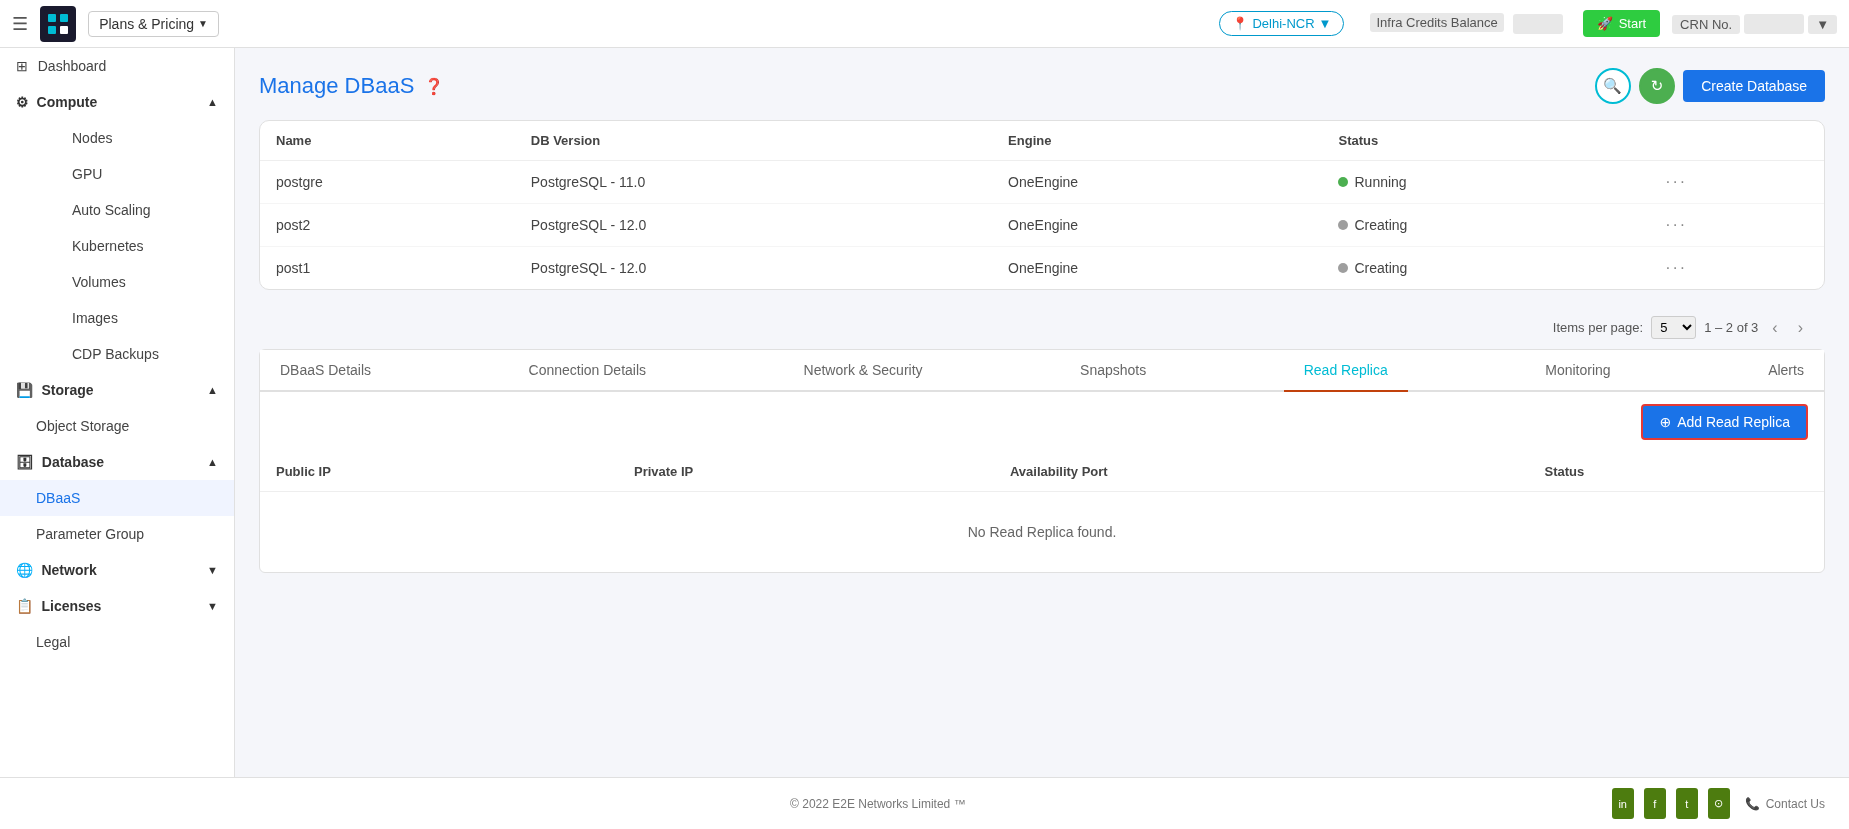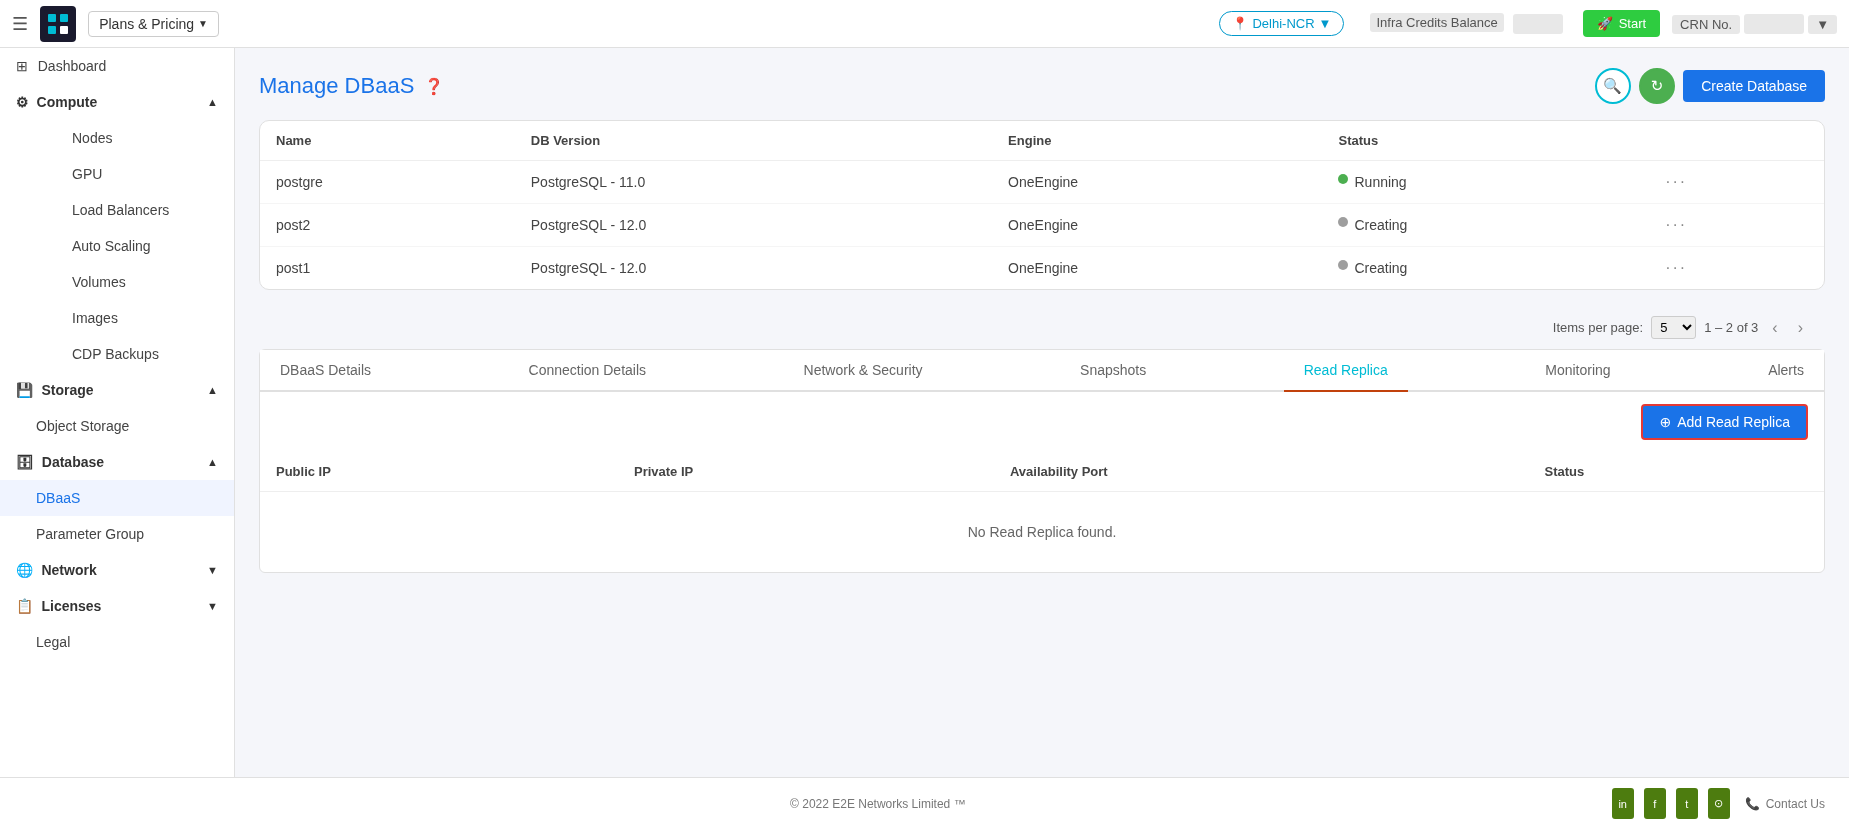--- a/index.html
+++ b/index.html
@@ -43,21 +43,21 @@
 
     
     .card { background: #fff; border: 1px solid #e0e0e0; border-radius: 10px; margin-bottom: 16px; }
     .db-table { width: 100%; border-collapse: collapse; }
     .db-table th { text-align: left; padding: 12px 16px; font-weight: 600; color: #444; font-size: 13px; border-bottom: 1px solid #eee; }
     .db-table td { padding: 12px 16px; color: #444; font-size: 14px; border-bottom: 1px solid #f5f5f5; }
     .db-table tr:last-child td { border-bottom: none; }
     .status-dot { width: 10px; height: 10px; border-radius: 50%; display: inline-block; margin-right: 6px; }
     .status-running { background: #4caf50; }
     .status-creating { background: #9e9e9e; }
-    .status-cell { display: flex; align-items: flex-start; }
+    .status-cell { display: flex; align-items: center; }
     .dots-menu { color: #888; cursor: pointer; letter-spacing: 2px; font-size: 16px; }
 
     
     .pagination-bar { display: flex; align-items: center; justify-content: flex-end; padding: 10px 16px; gap: 8px; font-size: 13px; color: #555; }
     .pagination-select { border: 1px solid #ccc; border-radius: 3px; padding: 2px 4px; font-size: 13px; }
     .pagination-nav { color: #888; cursor: pointer; font-size: 16px; padding: 2px 6px; }
 
     
     .tabs-bar { display: flex; border-bottom: 2px solid #e0e0e0; padding: 0 0 0 0; background: #fff; justify-content: space-between; }
     .tab-item { padding: 12px 20px; cursor: pointer; color: #666; font-size: 14px; border-bottom: 2px solid transparent; margin-bottom: -2px; white-space: nowrap; }
@@ -132,24 +132,24 @@
       <span class="chevron">▲</span>
     </div>
     <div class="sidebar-sub">
       <div class="sidebar-item sidebar-sub">
           <span>Nodes</span>
         </div>
       <div class="sidebar-item sidebar-sub">
           <span>GPU</span>
         </div>
       <div class="sidebar-item sidebar-sub">
-          <span>Load Balancers</span>
-        </div>
-      <div class="sidebar-item sidebar-sub">
           <span>Auto Scaling</span>
+        </div>
+      <div class="sidebar-item sidebar-sub">
+          <span>Kubernetes</span>
         </div>
       <div class="sidebar-item sidebar-sub">
           <span>Volumes</span>
         </div>
       <div class="sidebar-item sidebar-sub">
           <span>Images</span>
         </div>
       <div class="sidebar-item sidebar-sub">
           <span>CDP Backups</span>
         </div>

